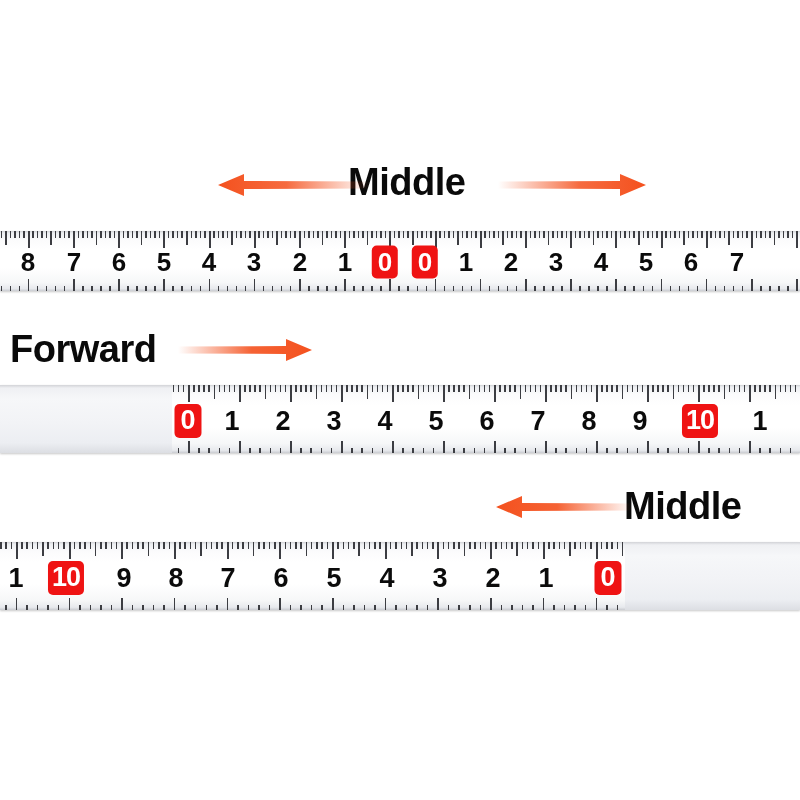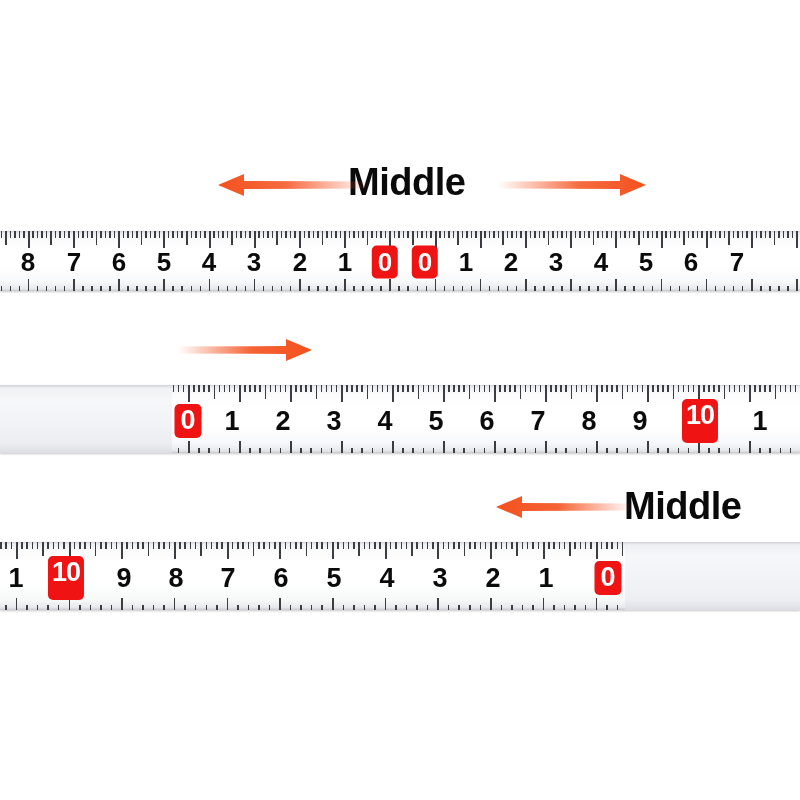--- a/index.html
+++ b/index.html
@@ -120,21 +120,21 @@
     white-space: nowrap;
   }
   #ruler-middle .num { font-size: 26px; }
   .num.red {
     color: #ffffff;
     background: #ef1313;
     border-radius: 5px;
     padding: 3px 6px 4px 6px;
     box-sizing: border-box;
   }
-  .num.red.wide { padding: 3px 4px 14px 4px; letter-spacing: -1px; }
+  .num.red.wide { padding: 3px 4px 4px 4px; letter-spacing: -1px; }
 </style>
 </head>
 <body>
 
 <div class="stage">
 
   <div class="label" id="label-middle">Middle</div>
 
   <div class="arrow" id="arrow-middle-left">
     <svg viewBox="0 0 152 26" preserveAspectRatio="none">
@@ -445,20 +445,21 @@
         <div class="num" style="left: 466px; top: 31px;">1</div>
         <div class="num" style="left: 511px; top: 31px;">2</div>
         <div class="num" style="left: 556px; top: 31px;">3</div>
         <div class="num" style="left: 601px; top: 31px;">4</div>
         <div class="num" style="left: 646px; top: 31px;">5</div>
         <div class="num" style="left: 691px; top: 31px;">6</div>
         <div class="num" style="left: 737px; top: 31px;">7</div>
       </div>
   </div>
 
+  <div class="label" id="label-forward">Forward</div>
 
   <div class="arrow" id="arrow-forward">
     <svg viewBox="0 0 134 26" preserveAspectRatio="none">
       <defs>
         <linearGradient id="gradR2" x1="0" y1="0" x2="1" y2="0">
           <stop offset="0" stop-color="#f4511e" stop-opacity="0"></stop>
           <stop offset="0.55" stop-color="#f4511e" stop-opacity="0.9"></stop>
           <stop offset="1" stop-color="#f4511e" stop-opacity="1"></stop>
         </linearGradient>
       </defs>

